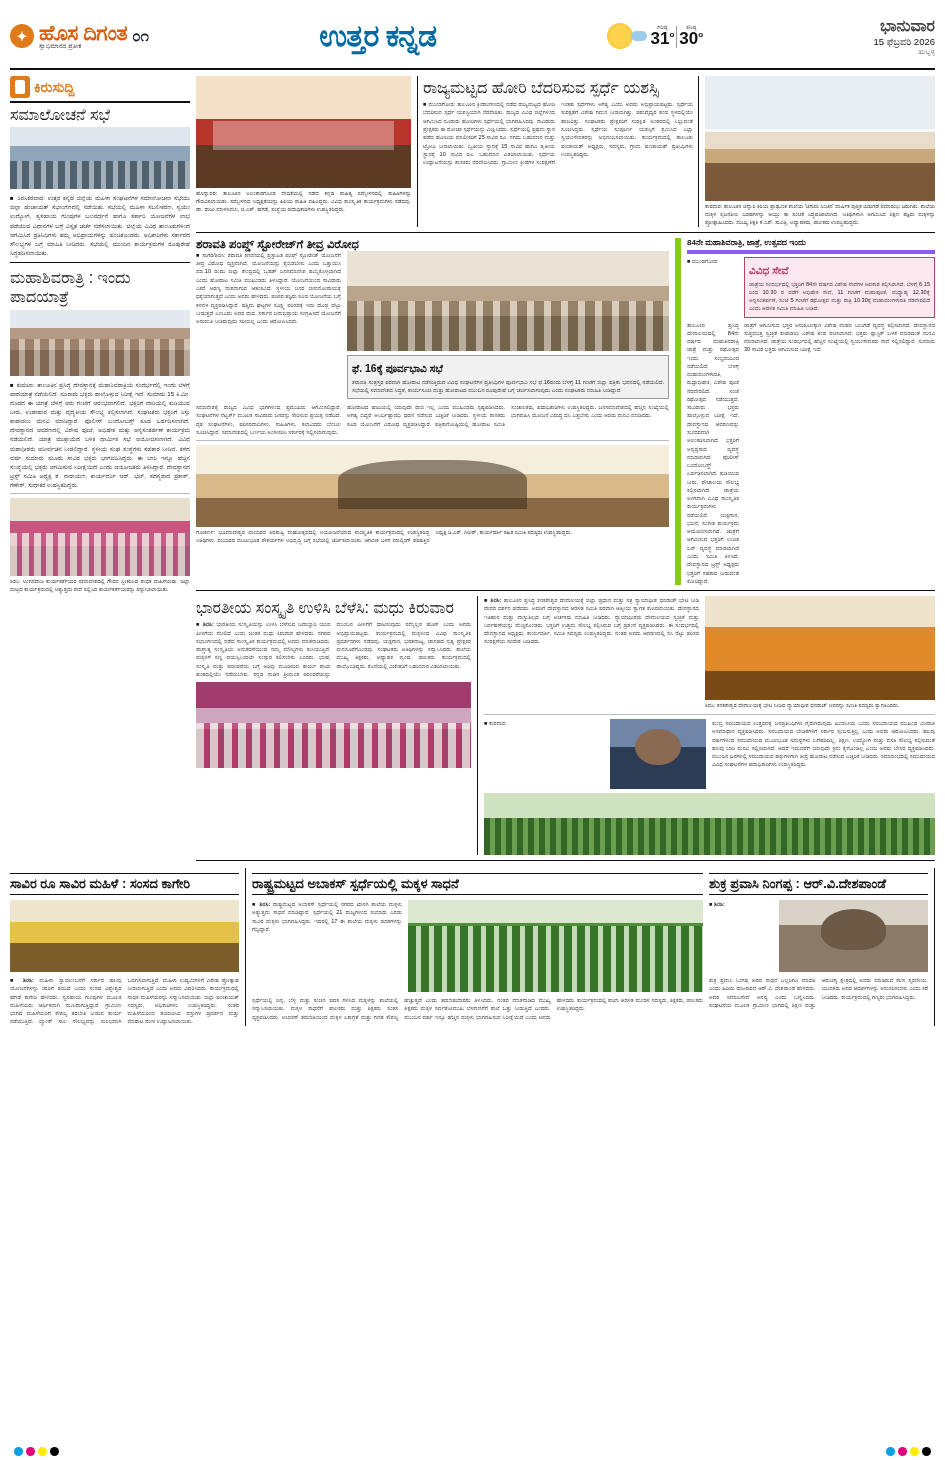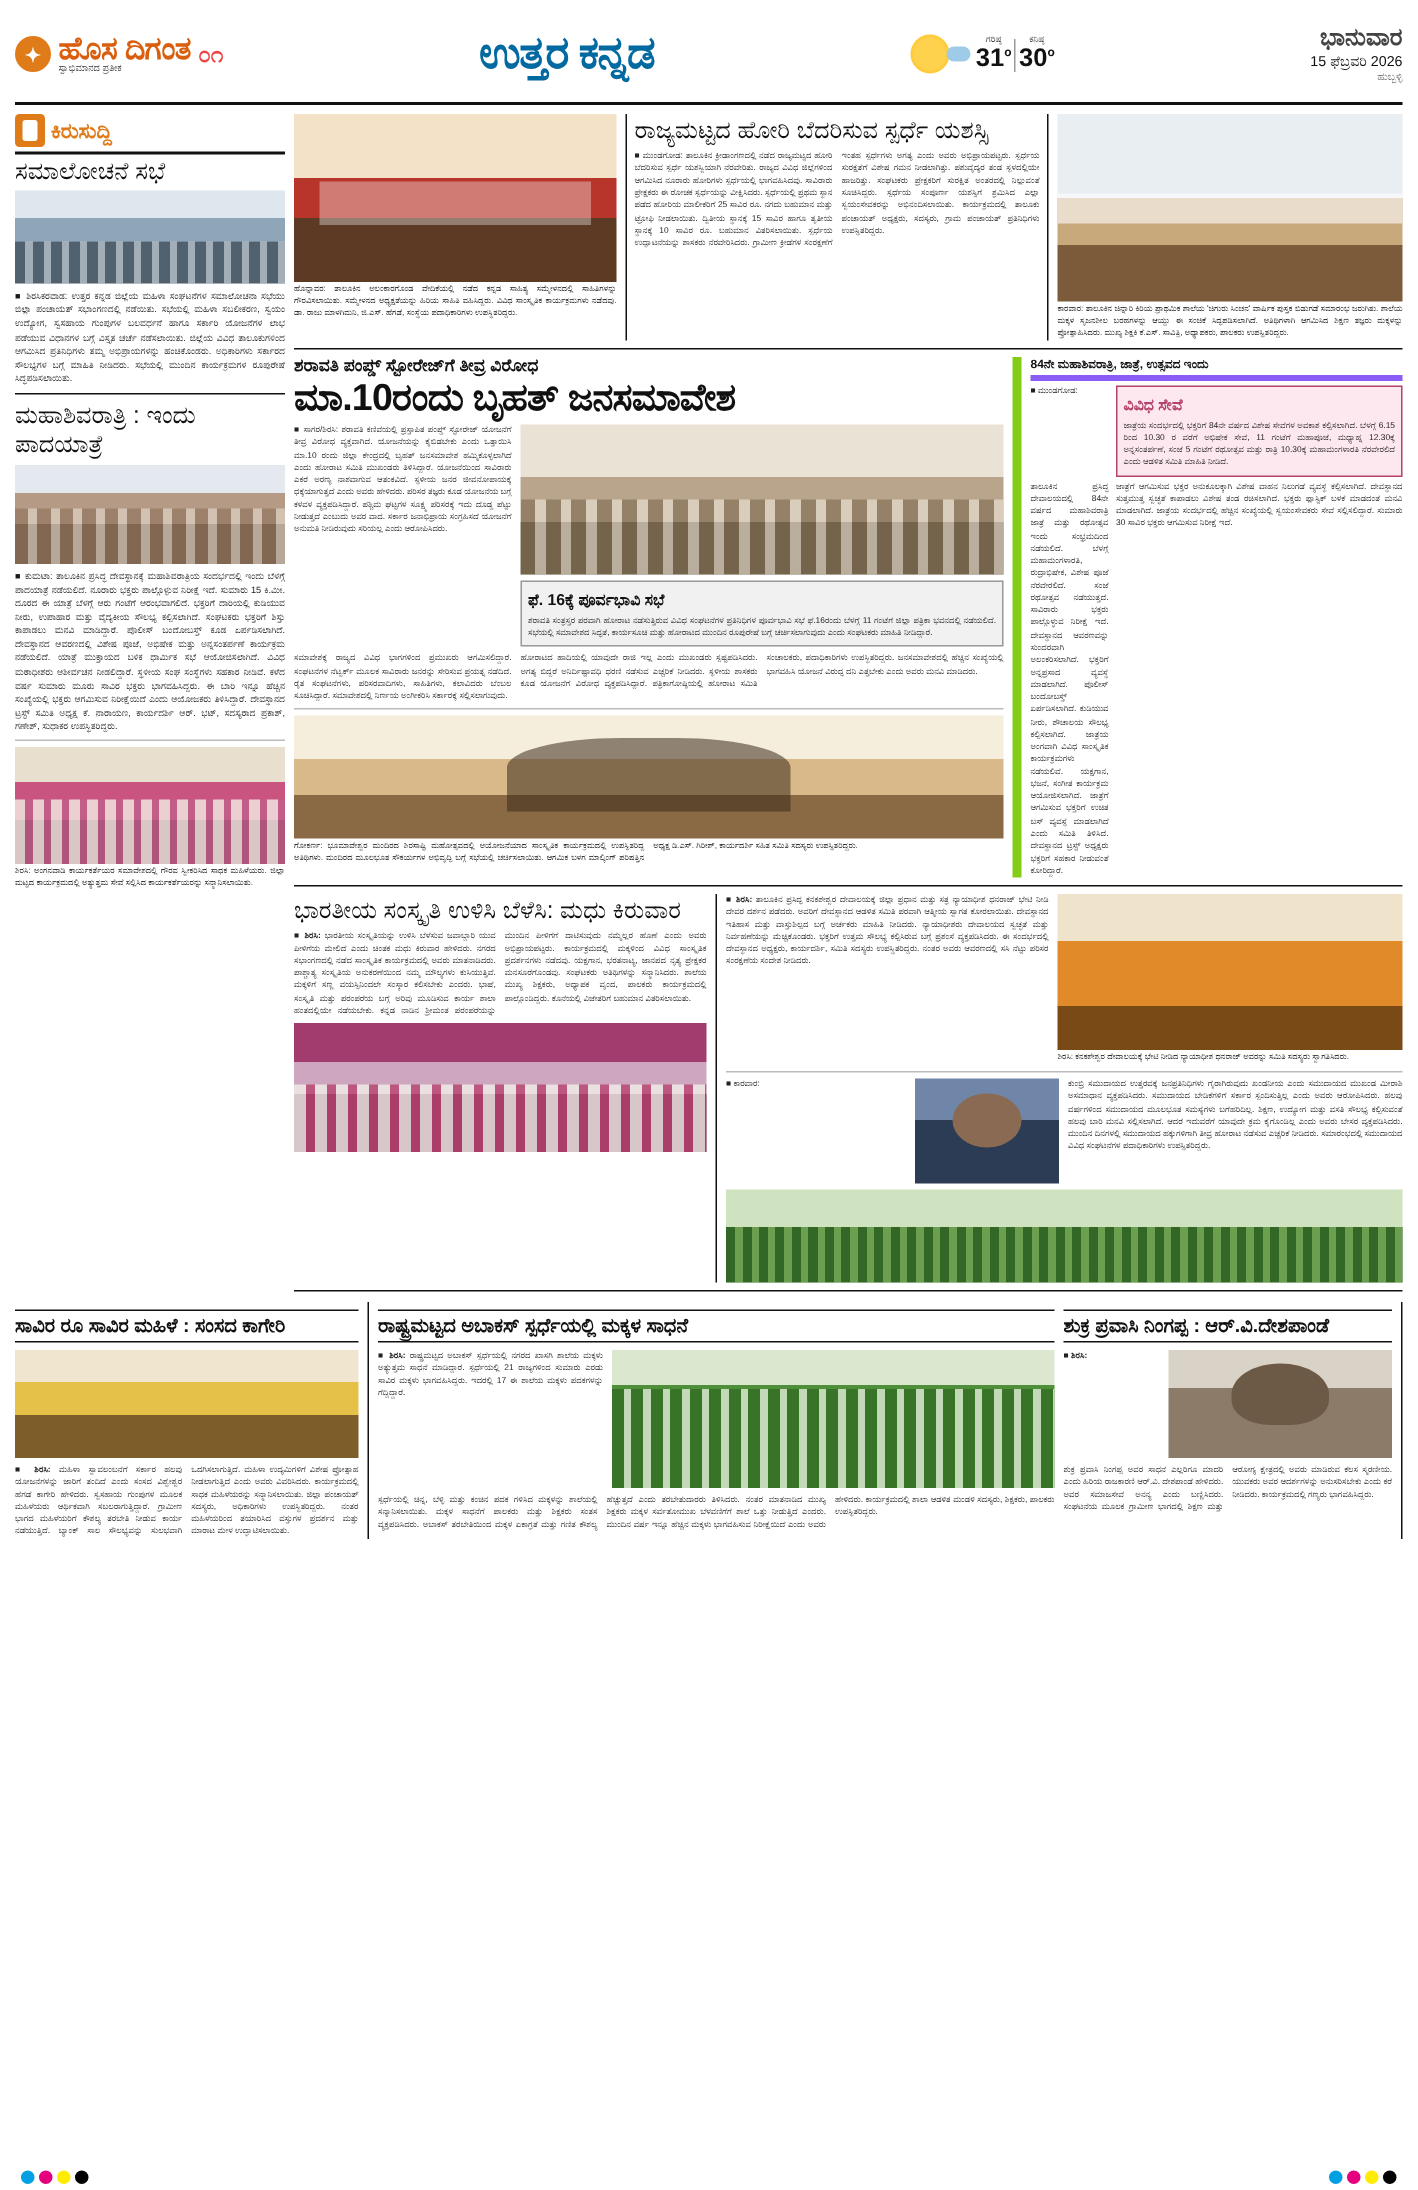--- a/index.html
+++ b/index.html
@@ -13,21 +13,21 @@
   }
   .page { position:relative; width:945px; height:1460px; padding:8px 10px; }
 
   
   .masthead { display:flex; align-items:center; justify-content:space-between; height:62px; border-bottom:2px solid #111; padding-bottom:4px; }
   .logo-box { display:flex; align-items:center; gap:5px; }
   .logo-mark { width:24px; height:24px; border-radius:50%; background:#e07b1a; color:#fff; display:flex; align-items:center; justify-content:center; font-size:13px; font-weight:bold; }
   .logo-text { display:flex; flex-direction:column; line-height:1; }
   .logo-main { font-size:21px; font-weight:bold; color:#d95f0e; letter-spacing:-0.5px; }
   .logo-sub { font-size:6.5px; color:#333; }
-  .logo-num { font-size:15px; font-weight:bold; color:#ef4444; }
+  .logo-num { font-size:15px; font-weight:bold; color:#0f172a; }
   .edition-title { font-size:30px; font-weight:bold; color:#0369a1; letter-spacing:-1px; }
   .weather { display:flex; align-items:center; gap:4px; }
   .sun { width:26px; height:26px; border-radius:50%; background:radial-gradient(circle,#ffd24d 55%, #ffb300 100%); }
   .cloud { width:16px; height:10px; background:#9ecbe8; border-radius:8px; margin-left:-6px; }
   .temps { display:flex; align-items:flex-end; gap:2px; font-size:9px; }
   .temp-col { text-align:center; line-height:1.05; }
   .temp-lbl { font-size:6px; color:#333; }
   .temp-val { font-size:17px; font-weight:bold; color:#111; }
   .temp-val sup { font-size:8px; }
   .divider-v { width:1px; height:22px; background:#999; }
@@ -212,21 +212,20 @@
           <div class="photo-cap">ಕಾರವಾರ: ತಾಲೂಕಿನ ಚಿನ್ನಾರಿ ಕಿರಿಯ ಪ್ರಾಥಮಿಕ ಶಾಲೆಯ 'ಚಿಗುರು ಸಿಂಚನ' ವಾರ್ಷಿಕ ಪುಸ್ತಕ ಬಿಡುಗಡೆ ಸಮಾರಂಭ ಜರುಗಿತು. ಶಾಲೆಯ ಮಕ್ಕಳ ಸೃಜನಶೀಲ ಬರಹಗಳನ್ನು ಆಯ್ದು ಈ ಸಂಚಿಕೆ ಸಿದ್ಧಪಡಿಸಲಾಗಿದೆ. ಅತಿಥಿಗಳಾಗಿ ಆಗಮಿಸಿದ ಶಿಕ್ಷಣ ತಜ್ಞರು ಮಕ್ಕಳನ್ನು ಪ್ರೋತ್ಸಾಹಿಸಿದರು. ಮುಖ್ಯ ಶಿಕ್ಷಕಿ ಕೆ.ಎಸ್. ಸಾವಿತ್ರಿ, ಅಧ್ಯಾಪಕರು, ಪಾಲಕರು ಉಪಸ್ಥಿತರಿದ್ದರು.</div>
         </div>
       </div>
 
       <hr class="rule">
 
       <div style="display:flex; gap:6px;">
 
         <div style="flex:1; border-right:6px solid #84cc16; padding-right:6px;">
           <div style="font-size:11.5px; font-weight:bold;">ಶರಾವತಿ ಪಂಪ್ಡ್ ಸ್ಟೋರೇಜ್‌ಗೆ ತೀವ್ರ ವಿರೋಧ</div>
-          <h1 class="hl">ಮಾ.10ರಂದು ಬೃಹತ್ ಜನಸಮಾವೇಶ</h1>
 
           <div style="display:flex; gap:6px;">
             <div style="width:145px;" class="tiny">■ ಸಾಗರ/ಶಿರಸಿ: ಶರಾವತಿ ಕಣಿವೆಯಲ್ಲಿ ಪ್ರಸ್ತಾಪಿತ ಪಂಪ್ಡ್ ಸ್ಟೋರೇಜ್ ಯೋಜನೆಗೆ ತೀವ್ರ ವಿರೋಧ ವ್ಯಕ್ತವಾಗಿದೆ. ಯೋಜನೆಯನ್ನು ಕೈಬಿಡಬೇಕು ಎಂದು ಒತ್ತಾಯಿಸಿ ಮಾ.10 ರಂದು ಜಿಲ್ಲಾ ಕೇಂದ್ರದಲ್ಲಿ ಬೃಹತ್ ಜನಸಮಾವೇಶ ಹಮ್ಮಿಕೊಳ್ಳಲಾಗಿದೆ ಎಂದು ಹೋರಾಟ ಸಮಿತಿ ಮುಖಂಡರು ತಿಳಿಸಿದ್ದಾರೆ. ಯೋಜನೆಯಿಂದ ಸಾವಿರಾರು ಎಕರೆ ಅರಣ್ಯ ನಾಶವಾಗುವ ಆತಂಕವಿದೆ. ಸ್ಥಳೀಯ ಜನರ ಜೀವನೋಪಾಯಕ್ಕೆ ಧಕ್ಕೆಯಾಗುತ್ತದೆ ಎಂದು ಅವರು ಹೇಳಿದರು. ಪರಿಸರ ತಜ್ಞರು ಕೂಡ ಯೋಜನೆಯ ಬಗ್ಗೆ ಕಳವಳ ವ್ಯಕ್ತಪಡಿಸಿದ್ದಾರೆ. ಪಶ್ಚಿಮ ಘಟ್ಟಗಳ ಸೂಕ್ಷ್ಮ ಪರಿಸರಕ್ಕೆ ಇದು ದೊಡ್ಡ ಪೆಟ್ಟು ನೀಡುತ್ತದೆ ಎಂಬುದು ಅವರ ವಾದ. ಸರ್ಕಾರ ಜನಾಭಿಪ್ರಾಯ ಸಂಗ್ರಹಿಸದೆ ಯೋಜನೆಗೆ ಅನುಮತಿ ನೀಡಿರುವುದು ಸರಿಯಲ್ಲ ಎಂದು ಆರೋಪಿಸಿದರು.</div>
             <div style="flex:1;">
               <div class="photo ph-meet" style="height:100px;">
                   <div class="ph-inner"></div>
                 </div>
               <div class="greybox mt4">
                 <h4 class="hl">ಫೆ. 16ಕ್ಕೆ ಪೂರ್ವಭಾವಿ ಸಭೆ</h4>
                 <div class="tiny">ಶರಾವತಿ ಸಂತ್ರಸ್ತರ ಪರವಾಗಿ ಹೋರಾಟ ನಡೆಸುತ್ತಿರುವ ವಿವಿಧ ಸಂಘಟನೆಗಳ ಪ್ರತಿನಿಧಿಗಳ ಪೂರ್ವಭಾವಿ ಸಭೆ ಫೆ.16ರಂದು ಬೆಳಗ್ಗೆ 11 ಗಂಟೆಗೆ ಜಿಲ್ಲಾ ಪತ್ರಿಕಾ ಭವನದಲ್ಲಿ ನಡೆಯಲಿದೆ. ಸಭೆಯಲ್ಲಿ ಸಮಾವೇಶದ ಸಿದ್ಧತೆ, ಕಾರ್ಯಸೂಚಿ ಮತ್ತು ಹೋರಾಟದ ಮುಂದಿನ ರೂಪುರೇಷೆ ಬಗ್ಗೆ ಚರ್ಚಿಸಲಾಗುವುದು ಎಂದು ಸಂಘಟಕರು ಮಾಹಿತಿ ನೀಡಿದ್ದಾರೆ.</div>

